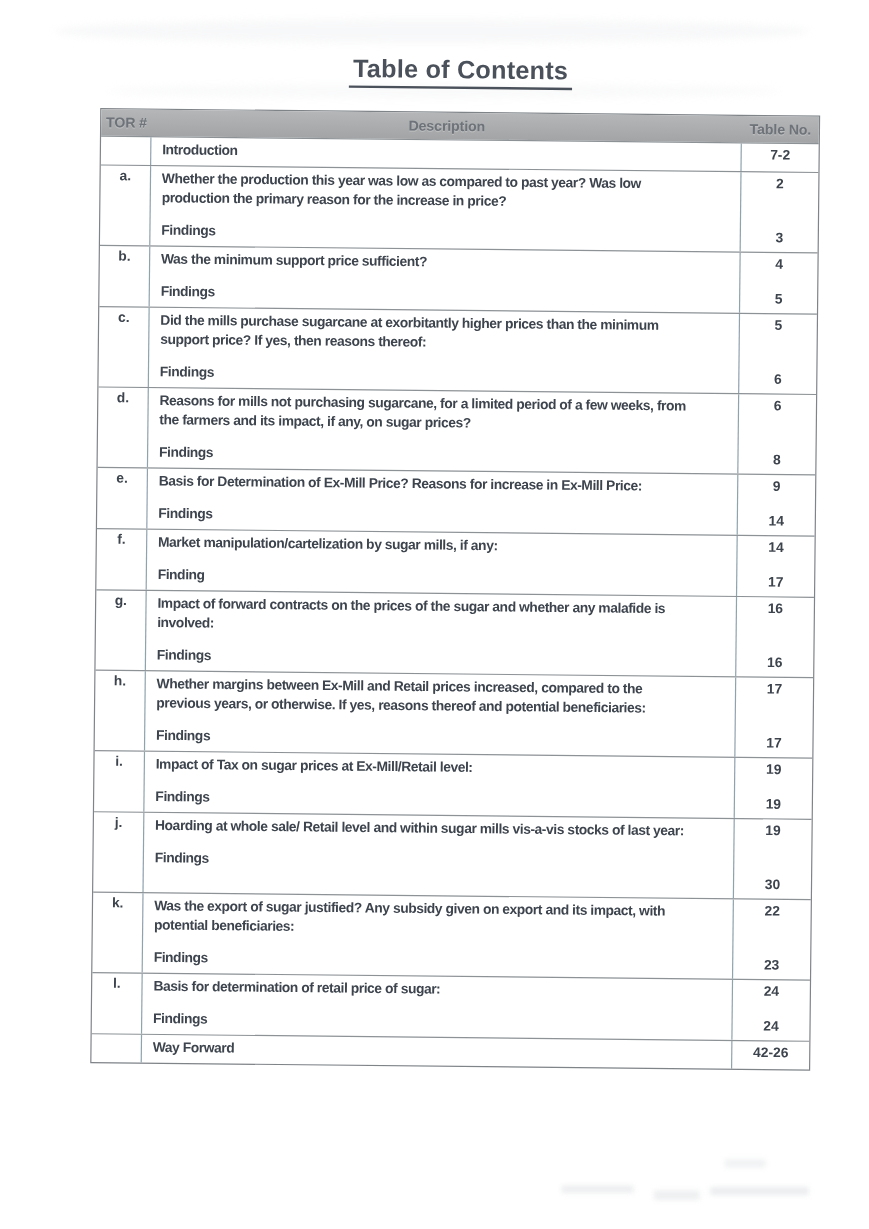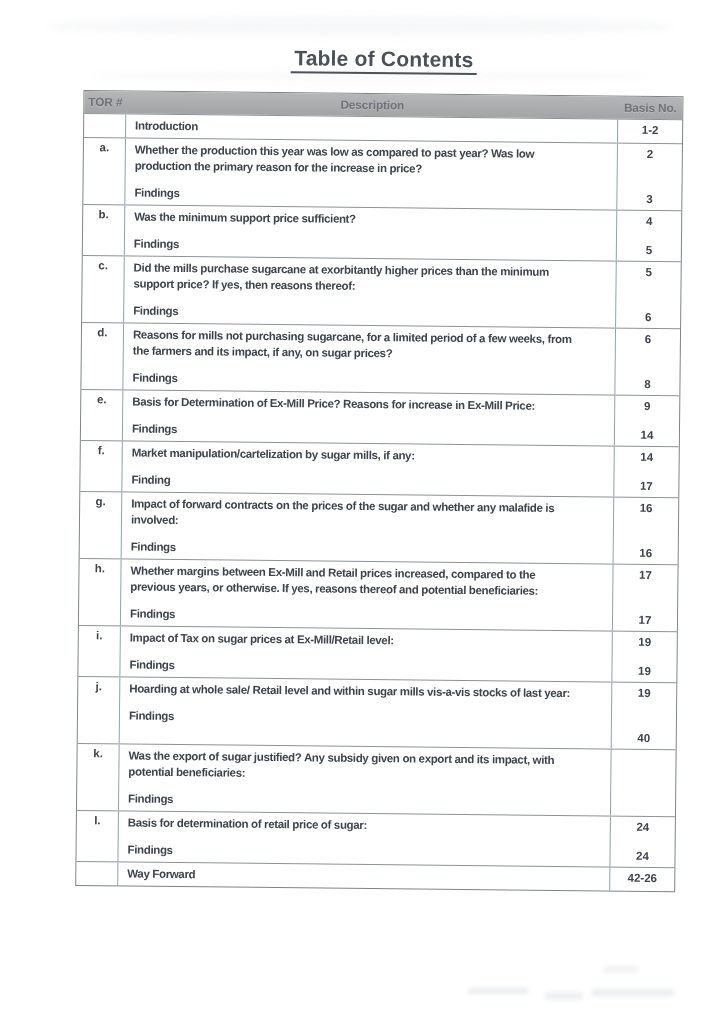--- a/index.html
+++ b/index.html
@@ -83,30 +83,30 @@
 <div class="doc">
   <div class="title-wrap">
     <span class="doc-title">Table of Contents</span>
   </div>
 
   <div class="toc-table">
 
     <div class="trow header-row">
       <div class="hcell">TOR #</div>
       <div class="hcell">Description</div>
-      <div class="hcell">Basis No.</div>
+      <div class="hcell">Table No.</div>
     </div>
 
     <div class="trow simple">
       <div class="cell-tor"></div>
       <div class="cell-desc">
         <div class="desc-text">Introduction</div>
       </div>
       <div class="cell-page">
-        <span>1-2</span>
+        <span>7-2</span>
       </div>
     </div>
 
     <div class="trow">
       <div class="cell-tor">a.</div>
       <div class="cell-desc">
         <div class="desc-text">Whether the production this year was low as compared to past year? Was low
 production the primary reason for the increase in price?</div>
         <div class="findings">Findings</div>
       </div>
@@ -217,31 +217,35 @@
     </div>
 
     <div class="trow tall">
       <div class="cell-tor">j.</div>
       <div class="cell-desc">
         <div class="desc-text">Hoarding at whole sale/ Retail level and within sugar mills vis-a-vis stocks of last year:</div>
         <div class="findings">Findings</div>
       </div>
       <div class="cell-page">
         <span>19</span>
-        <span>40</span>
+        <span>30</span>
       </div>
     </div>
 
     <div class="trow">
       <div class="cell-tor">k.</div>
       <div class="cell-desc">
         <div class="desc-text">Was the export of sugar justified? Any subsidy given on export and its impact, with
 potential beneficiaries:</div>
         <div class="findings">Findings</div>
       </div>
+      <div class="cell-page">
+        <span>22</span>
+        <span>23</span>
+      </div>
     </div>
 
     <div class="trow">
       <div class="cell-tor">l.</div>
       <div class="cell-desc">
         <div class="desc-text">Basis for determination of retail price of sugar:</div>
         <div class="findings">Findings</div>
       </div>
       <div class="cell-page">
         <span>24</span>

